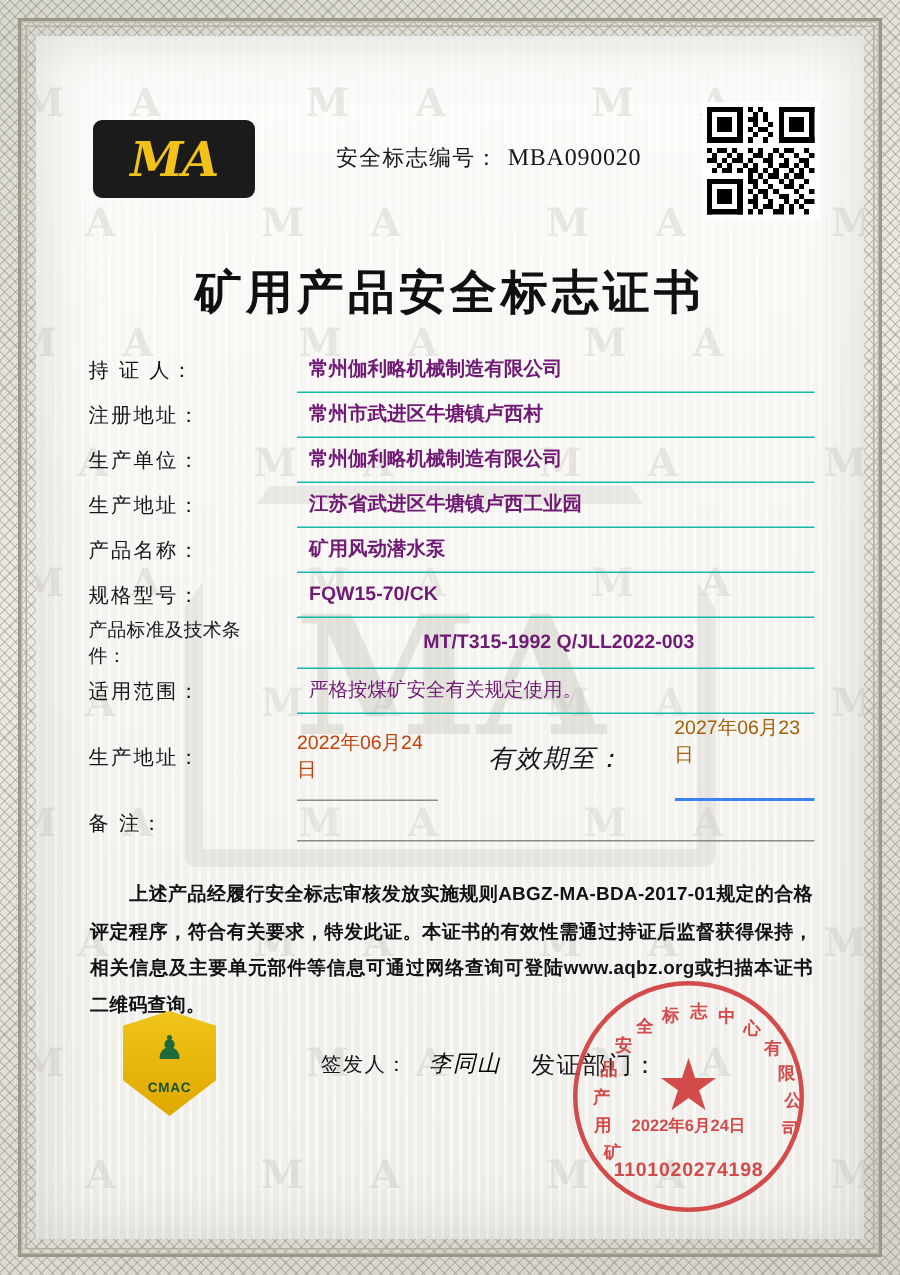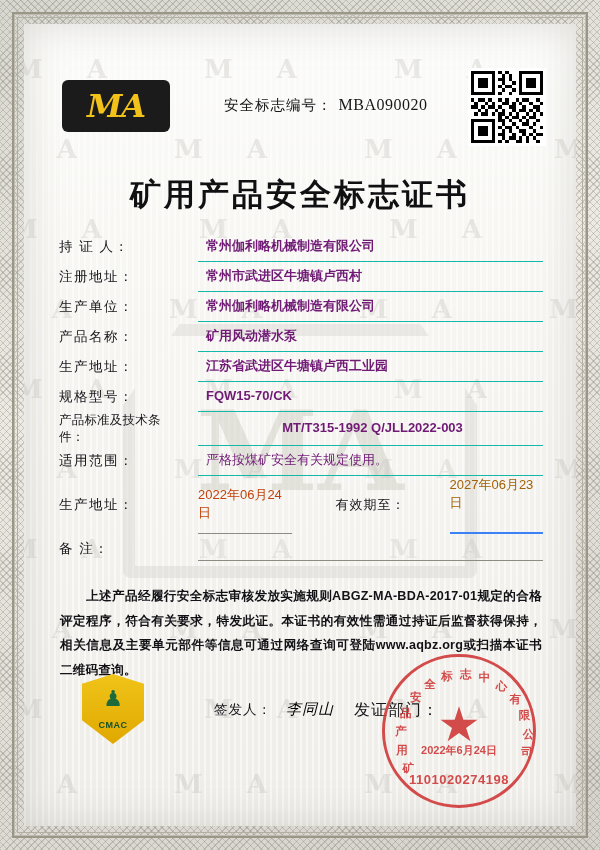--- a/index.html
+++ b/index.html
@@ -201,23 +201,24 @@
     justify-content: center;
     font-size: 13px;
     color: #c2410c;
     padding-bottom: 2px;
   }
   .mid-key {
     flex: 0 0 100px;
     display: flex;
     align-items: center;
     justify-content: center;
-    font-size: 13px;
+    font-size: 17px;
     letter-spacing: 1px;
     color: #16161a;
+    font-style: italic;
   }
   .frow.split .fval-right {
     flex: 1;
     border-bottom: 2px solid #3b82f6;
     display: flex;
     align-items: center;
     justify-content: center;
     font-size: 13px;
     color: #a16207;
     padding-bottom: 20px;
@@ -512,27 +513,27 @@
         <div class="fkey">注册地址：</div>
         <div class="fval">常州市武进区牛塘镇卢西村</div>
       </div>
 
       <div class="frow">
         <div class="fkey">生产单位：</div>
         <div class="fval">常州伽利略机械制造有限公司</div>
       </div>
 
       <div class="frow">
+        <div class="fkey">生产地址：</div>
+        <div class="fval">江苏省武进区牛塘镇卢西工业园</div>
+      </div>
+
+      <div class="frow">
         <div class="fkey">产品名称：</div>
         <div class="fval">矿用风动潜水泵</div>
-      </div>
-
-      <div class="frow">
-        <div class="fkey">生产地址：</div>
-        <div class="fval">江苏省武进区牛塘镇卢西工业园</div>
       </div>
 
       <div class="frow">
         <div class="fkey">规格型号：</div>
         <div class="fval">FQW15-70/CK</div>
       </div>
 
       <div class="frow">
         <div class="fkey tight">产品标准及技术条件：</div>
         <div class="fval center" style="justify-content:center;">MT/T315-1992 Q/JLL2022-003</div>

